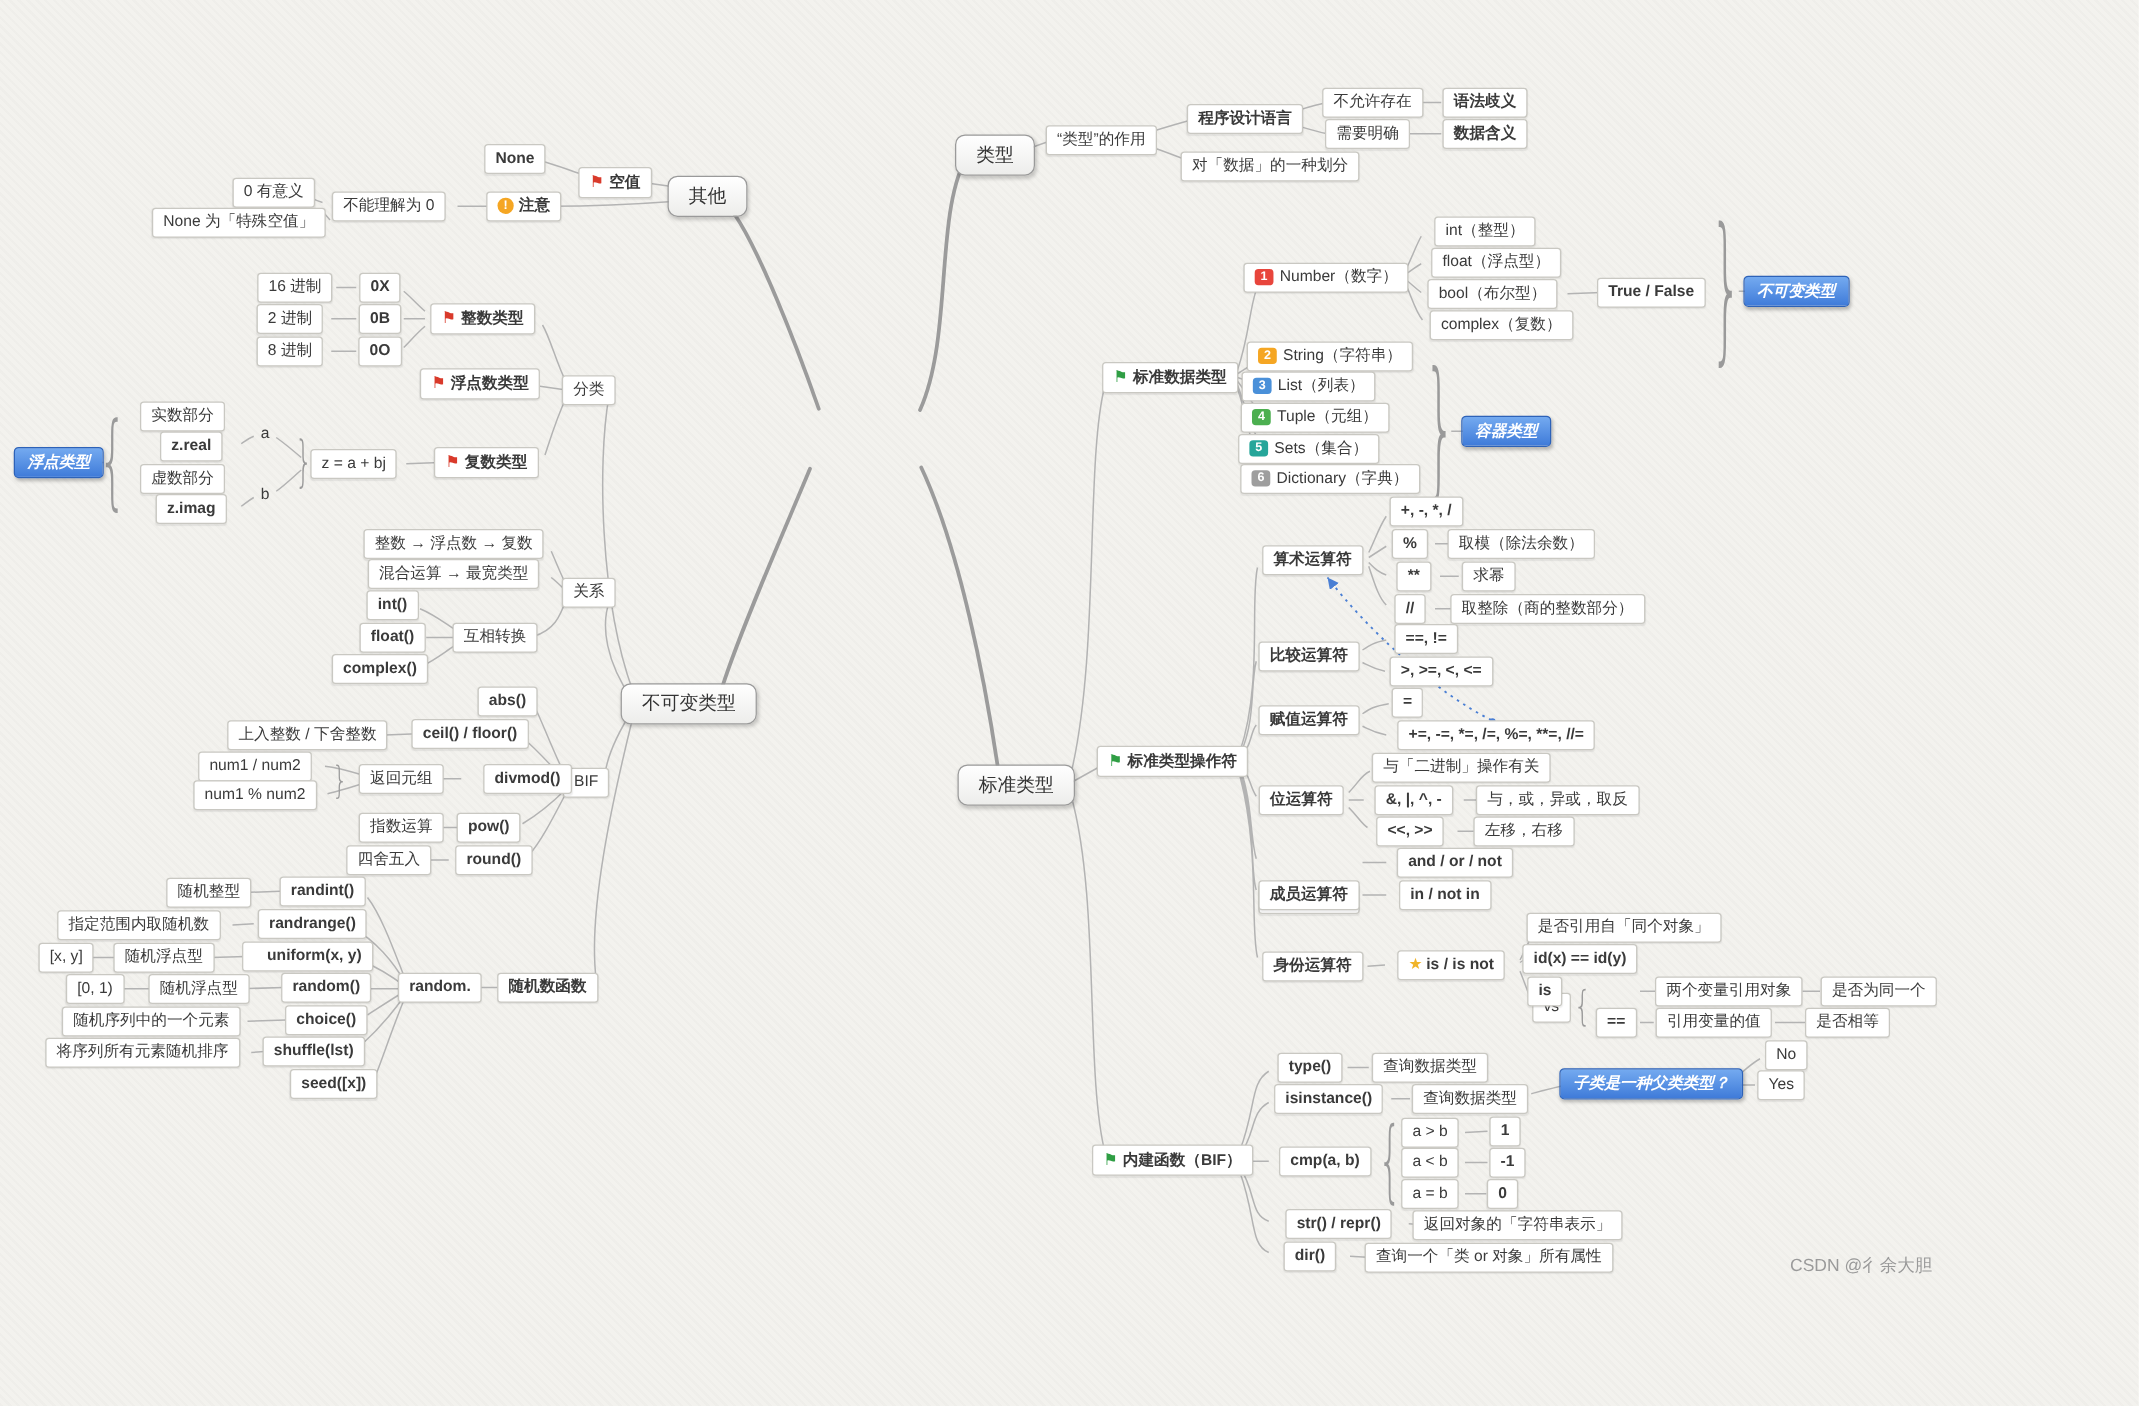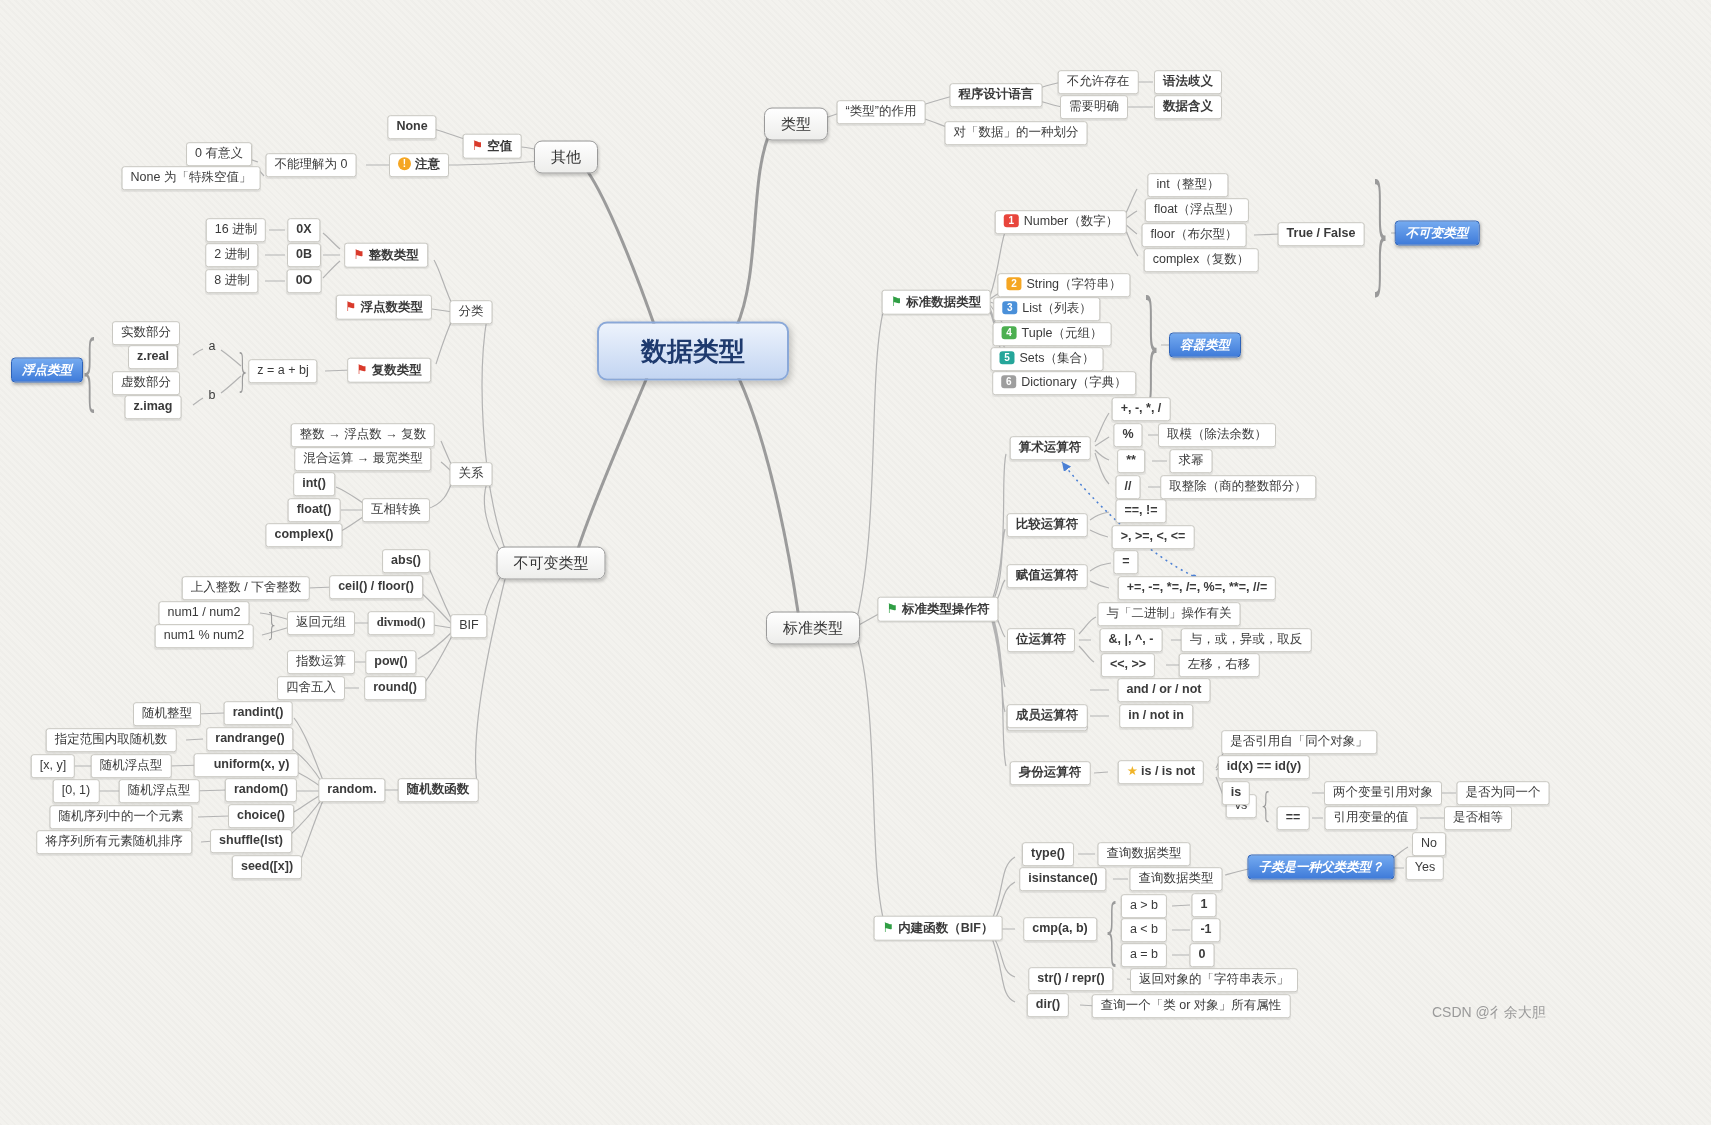--- a/index.html
+++ b/index.html
@@ -98,21 +98,20 @@
 
   <div class="brace" style="left:90px;top:370px;font-size:36px;transform:translate(-50%,-50%) scale(1,2.3);">{</div>
   <div class="brace" style="left:243px;top:371px;font-size:22px;transform:translate(-50%,-50%) scale(1,2.0);">}</div>
   <div class="brace" style="left:272px;top:624px;font-size:20px;transform:translate(-50%,-50%) scale(1,1.5);">}</div>
   <div class="brace" style="left:1381px;top:232px;font-size:40px;transform:translate(-50%,-50%) scale(1,3.2);">}</div>
   <div class="brace" style="left:1152px;top:344px;font-size:40px;transform:translate(-50%,-50%) scale(1,3.0);">}</div>
   <div class="brace" style="left:1266px;top:806px;font-size:22px;transform:translate(-50%,-50%) scale(1,1.5);">{</div>
   <div class="brace" style="left:1112px;top:930px;font-size:30px;transform:translate(-50%,-50%) scale(1,2.4);">{</div>
 
 
-  <div class="root" style="left:693px;top:351px;">数据类型</div>
 
   <div class="topic" style="left:796px;top:124px;">类型</div>
   <div class="node" style="left:881px;top:112px;">“类型”的作用</div>
   <div class="node bold" style="left:996px;top:95px;">程序设计语言</div>
   <div class="node" style="left:1098px;top:82px;">不允许存在</div>
   <div class="node bold" style="left:1188px;top:82px;">语法歧义</div>
   <div class="node" style="left:1094px;top:107px;">需要明确</div>
   <div class="node bold" style="left:1188px;top:107px;">数据含义</div>
   <div class="node" style="left:1016px;top:133px;">对「数据」的一种划分</div>
 
@@ -164,21 +163,21 @@
   <div class="node bold" style="left:304px;top:535px;">complex()</div>
   <div class="node" style="left:396px;top:510px;">互相转换</div>
 
   <div class="node" style="left:469px;top:626px;">BIF</div>
   <div class="node bold" style="left:406px;top:561px;">abs()</div>
   <div class="node" style="left:246px;top:588px;">上入整数 / 下舍整数</div>
   <div class="node bold" style="left:376px;top:587px;">ceil() / floor()</div>
   <div class="node" style="left:204px;top:613px;">num1 / num2</div>
   <div class="node" style="left:204px;top:636px;">num1 % num2</div>
   <div class="node" style="left:321px;top:623px;">返回元组</div>
-  <div class="node bold" style="left:401px;top:623px;font-family:Liberation Serif, serif;">divmod()</div>
+  <div class="node bold" style="left:422px;top:623px;">divmod()</div>
   <div class="node" style="left:321px;top:662px;">指数运算</div>
   <div class="node bold" style="left:391px;top:662px;">pow()</div>
   <div class="node" style="left:311px;top:688px;">四舍五入</div>
   <div class="node bold" style="left:395px;top:688px;">round()</div>
 
   <div class="node bold" style="left:352px;top:790px;">random.</div>
   <div class="node bold" style="left:438px;top:790px;">随机数函数</div>
   <div class="node" style="left:167px;top:714px;">随机整型</div>
   <div class="node bold" style="left:258px;top:713px;">randint()</div>
   <div class="node" style="left:111px;top:740px;">指定范围内取随机数</div>
@@ -198,21 +197,21 @@
   <div class="topic" style="left:813px;top:628px;">标准类型</div>
 
   <div class="node bold" style="left:936px;top:302px;">
     <span class="flag-green">⚑</span><span>标准数据类型</span>
   </div>
   <div class="node" style="left:1061px;top:222px;">
     <span class="badge" style="background:#e8453c;">1</span><span>Number（数字）</span>
   </div>
   <div class="node" style="left:1188px;top:185px;">int（整型）</div>
   <div class="node" style="left:1197px;top:210px;">float（浮点型）</div>
-  <div class="node" style="left:1194px;top:235px;">floor（布尔型）</div>
+  <div class="node" style="left:1194px;top:235px;">bool（布尔型）</div>
   <div class="node bold" style="left:1321px;top:234px;">True / False</div>
   <div class="node" style="left:1201px;top:260px;">complex（复数）</div>
   <div class="callout" style="left:1437px;top:233px;">不可变类型</div>
   <div class="node" style="left:1064px;top:285px;">
     <span class="badge" style="background:#f5a623;">2</span><span>String（字符串）</span>
   </div>
   <div class="node" style="left:1047px;top:309px;">
     <span class="badge" style="background:#4a90d9;">3</span><span>List（列表）</span>
   </div>
   <div class="node" style="left:1052px;top:334px;">

